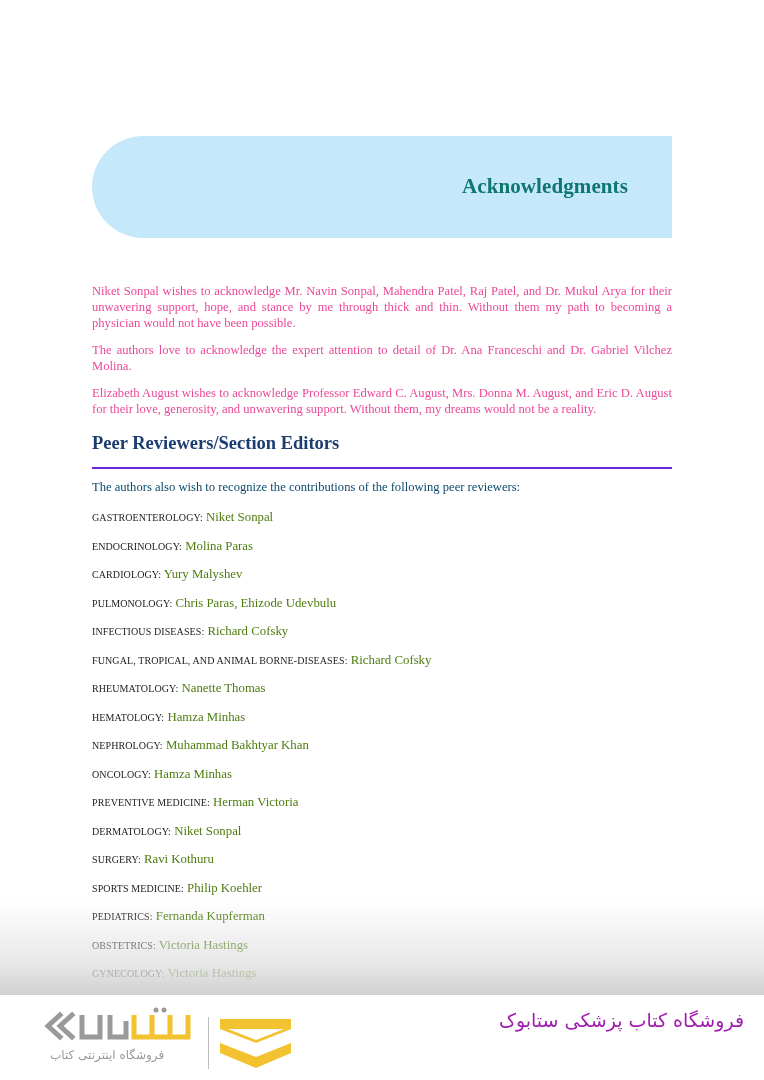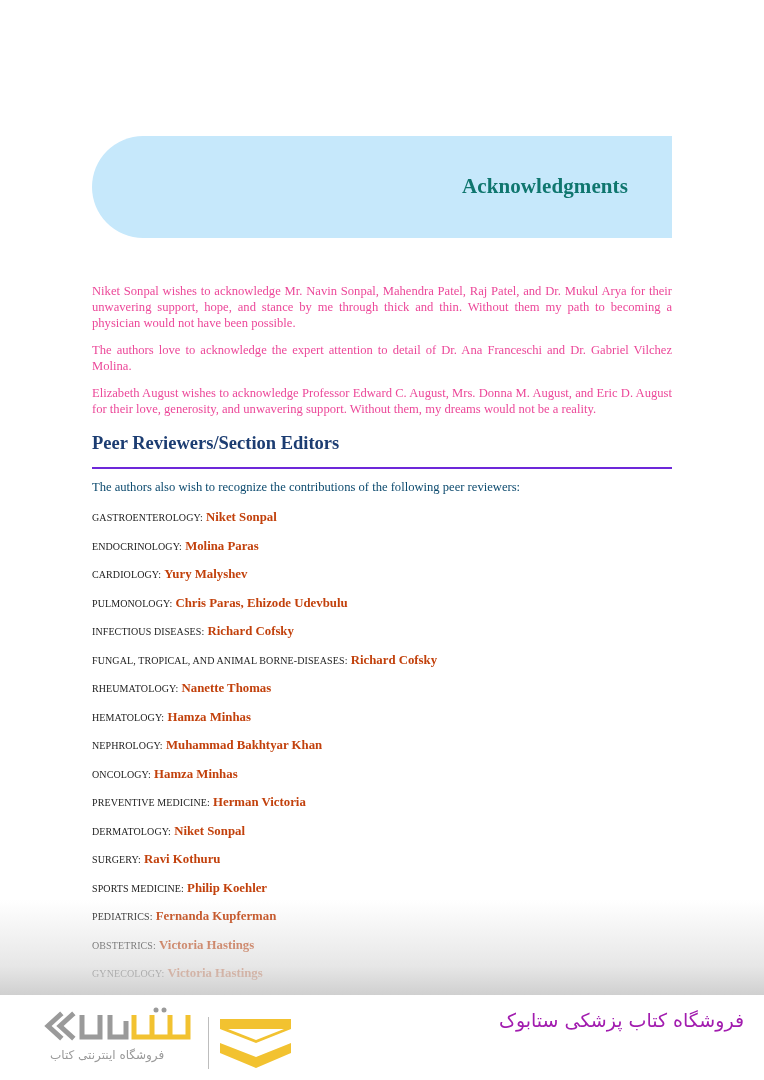--- a/index.html
+++ b/index.html
@@ -34,21 +34,21 @@
     .intro {
       font-size: 12.6px; margin-top: 11px; color: #0c4a6e;
     }
     .reviewers { margin-top: 15px; }
     .reviewer {
       height: 28.5px; line-height: 14px; font-size: 12.8px;
     }
     .specialty {
       font-size: 10px; text-transform: uppercase; color: #222; letter-spacing: 0.1px; text-align: center;
     }
-    .name { font-weight: bold; color: #c2410c; }
+    .name { font-weight: normal; color: #4d7c0f; }
     .fade {
       position: absolute; left: 0; top: 900px; width: 764px; height: 95px;
       background: linear-gradient(to bottom, rgba(255,255,255,0) 0%, rgba(220,220,220,0.7) 70%, rgba(205,205,205,0.95) 100%);
       pointer-events: none;
     }
     .footer {
       position: absolute; left: 0; top: 995px; width: 764px; height: 85px; background: #ffffff;
     }
     .logo-wordmark {
       position: absolute; left: 38px; top: 12px; width: 160px; height: 38px;

